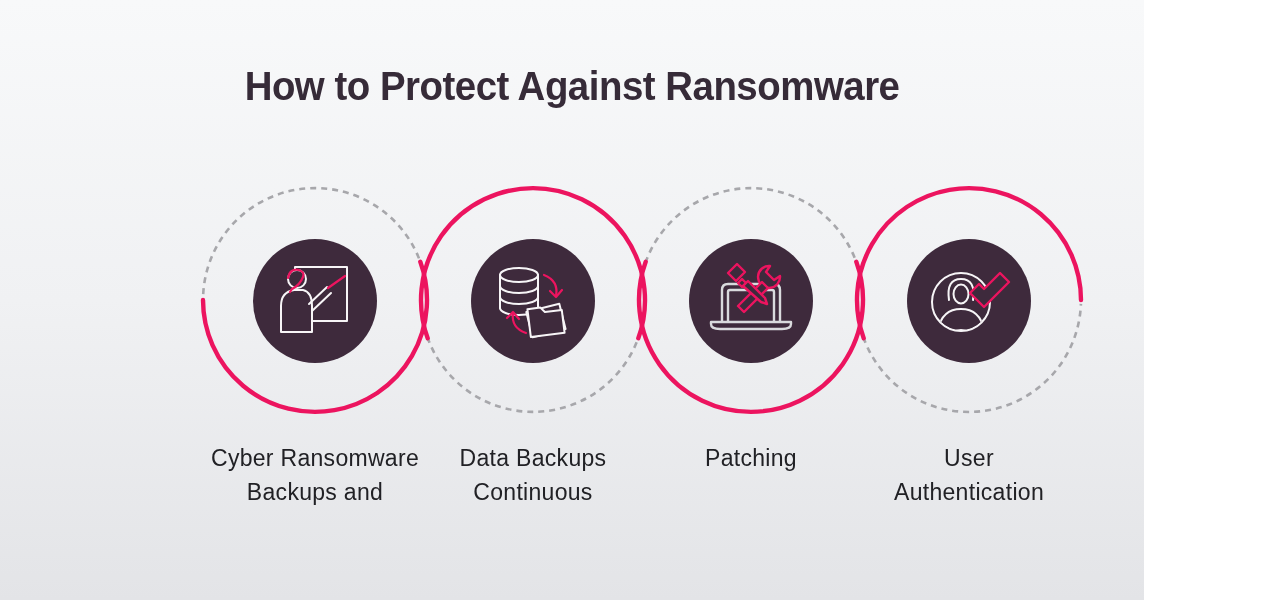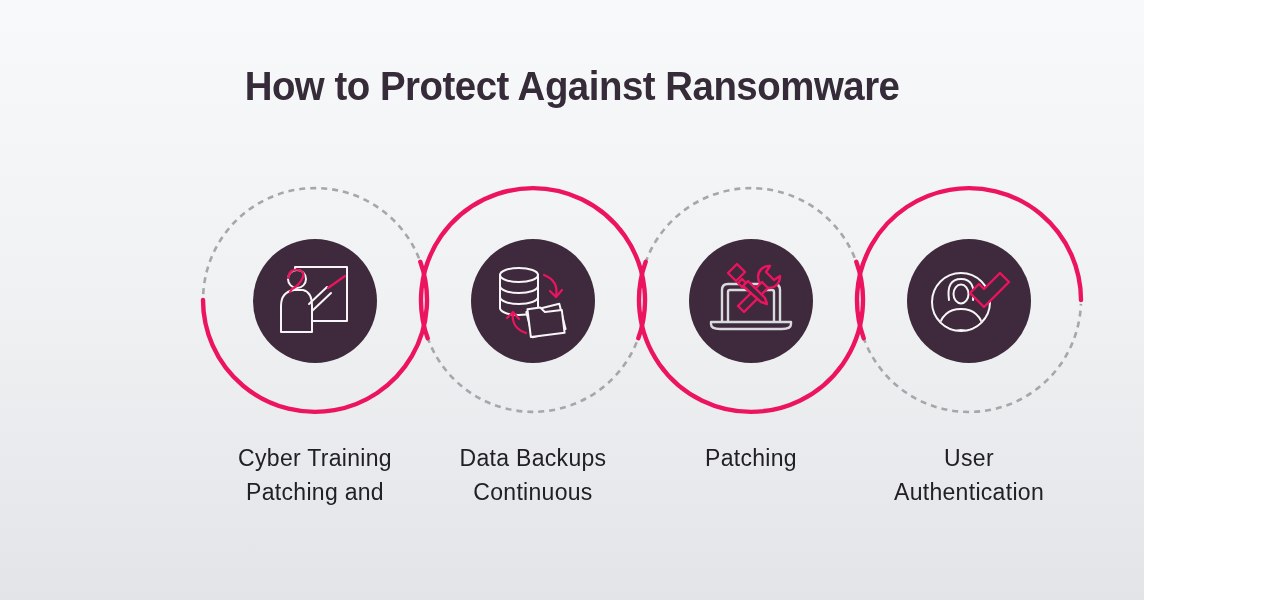--- a/index.html
+++ b/index.html
@@ -104,22 +104,22 @@
         </clipPath>
       <circle class="wl" cx="112" cy="122" r="29"></circle>
       <path class="wlf" clip-path="url(#avclip)" d="M89,150 Q93,129 112,129 Q131,129 135,150 Z"></path>
       <path class="wl" d="M100,120 Q97,99 112,99 Q127,99 124,120"></path>
       <ellipse class="wlf" cx="112" cy="114" rx="7.5" ry="9.5"></ellipse>
       <path class="pkf" d="M121,113 L130,104 L135,109 L151,93 L160,102 L135,127 Z"></path>
     </g>
   </svg>
 
   <div class="label l1">
-    <div>Cyber Training</div>
-    <div>Patching and</div>
+    <div>Cyber Ransomware</div>
+    <div>Backups and</div>
   </div>
   <div class="label l2">
     <div>Data Backups</div>
     <div>Continuous</div>
   </div>
   <div class="label l3">
     <div>Patching</div>
   </div>
   <div class="label l4">
     <div>User</div>

